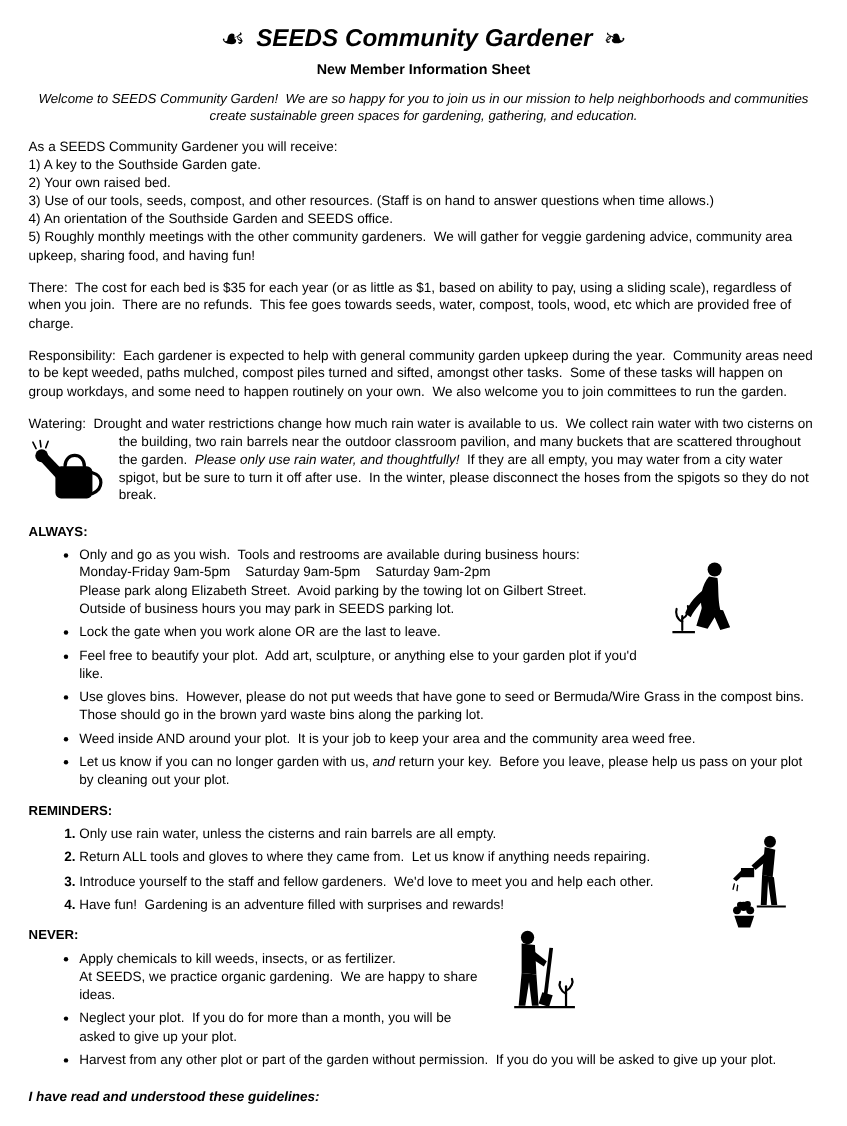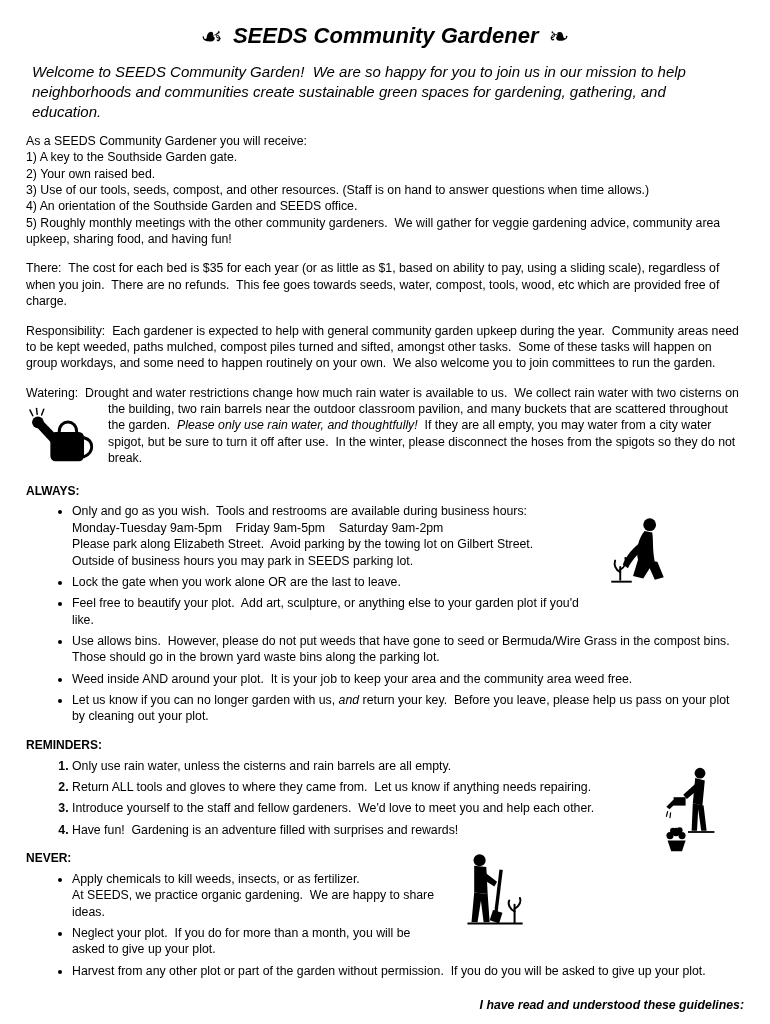--- a/index.html
+++ b/index.html
@@ -10,48 +10,49 @@
     font-family:"Liberation Sans","DejaVu Sans",sans-serif;
     font-size:12.3px; line-height:1.33; color:#000;
     position:relative;
   }
   .t { white-space:pre-wrap; }
   .bold,.lead { font-weight:normal; }
 
   .title-row { text-align:center; font-weight:bold; font-size:22px; margin-top:4px;font-style:italic; }
   .ornament { font-size:25px; margin:0 10px; position:relative; top:2px; }
   .subtitle { text-align:center; font-weight:bold; font-size:13px; margin-top:3px; }
-  .intro { font-style:italic; font-size:15px; margin:11px 6px 2px 6px; }
+  .intro { text-align:center; font-style:italic; font-size:12px; margin:11px 6px 2px 6px; }
 
   .section { margin-top:11px; }
   .para { margin:13px 0 0 0; }
 
   .watering { margin-top:13px; position:relative; padding-left:82px; text-indent:-82px; min-height:86px; }
   .can { position:absolute; left:2px; top:22px; text-indent:0; }
 
   h2 { font-size:12px; margin:13px 0 4px 0; font-weight:bold; }
   ul,ol { margin:2px 0 0 0; padding-left:46px; }
   li { margin-bottom:5px; }
   ol li::marker { font-weight:bold; }
 
   .float-img { float:right; }
   .fi-always { margin:12px 70px 2px 10px; }
   .fi-never { margin:0 130px 2px 10px; }
   .fi-reminders { margin:8px 20px 2px 10px; }
 
-  .ack { font-weight:bold; font-style:italic; margin:18px 0 0 0;text-align:right; }
+  .ack { font-weight:bold; font-style:italic; margin:18px 0 0 0; }
 </style>
 </head>
 <body>
 
 <div class="page">
 
   <div class="title-row">
     <span class="ornament">☙</span><span>SEEDS Community Gardener</span><span class="ornament">❧</span>
   </div>
+  <div class="subtitle">New Member Information Sheet</div>
   <p class="intro t">Welcome to SEEDS Community Garden!  We are so happy for you to join us in our mission to help neighborhoods and communities create sustainable green spaces for gardening, gathering, and education.</p>
 
   <div class="section">
     <div class="bold">As a SEEDS Community Gardener you will receive:</div>
     <div class="t">1) A key to the Southside Garden gate.</div>
     <div class="t">2) Your own raised bed.</div>
     <div class="t">3) Use of our tools, seeds, compost, and other resources. (Staff is on hand to answer questions when time allows.)</div>
     <div class="t">4) An orientation of the Southside Garden and SEEDS office.</div>
     <div class="t">5) Roughly monthly meetings with the other community gardeners.  We will gather for veggie gardening advice, community area upkeep, sharing food, and having fun!</div>
   </div>
@@ -95,27 +96,27 @@
           <path d="M16 100 V 80"></path>
           <path d="M16 88 C 8 84 6 76 8 70"></path>
           <path d="M16 84 C 24 80 26 72 24 66"></path>
         </g>
         <line x1="2" y1="103" x2="34" y2="103" stroke="#000" stroke-width="3"></line>
       </svg>
     </span>
     <ul>
       <li>
         <span class="lead">Only and go as you wish.</span><span class="t">  Tools and restrooms are available during business hours:</span>
-        <div class="t">Monday-Tuesday 9am-5pm    Friday 9am-5pm    Saturday 9am-2pm</div>
+        <div class="t">Monday-Friday 9am-5pm    Saturday 9am-5pm    Saturday 9am-2pm</div>
         <div class="t">Please park along Elizabeth Street.  Avoid parking by the towing lot on Gilbert Street.</div>
         <div class="t">Outside of business hours you may park in SEEDS parking lot.</div>
       </li>
       <li><span class="lead">Lock the gate</span><span class="t"> when you work alone OR are the last to leave.</span></li>
       <li><span class="lead">Feel free to beautify your plot.</span><span class="t">  Add art, sculpture, or anything else to your garden plot if you'd like.</span></li>
-      <li><span class="lead">Use allows bins.</span><span class="t">  However, please do not put weeds that have gone to seed or Bermuda/Wire Grass in the compost bins.  Those should go in the brown yard waste bins along the parking lot.</span></li>
+      <li><span class="lead">Use gloves bins.</span><span class="t">  However, please do not put weeds that have gone to seed or Bermuda/Wire Grass in the compost bins.  Those should go in the brown yard waste bins along the parking lot.</span></li>
       <li><span class="lead">Weed</span><span class="t"> inside AND around your plot.  It is your job to keep your area and the community area weed free.</span></li>
       <li><span class="lead">Let us know</span><span class="t"> if you can no longer garden with us, </span><i class="t">and</i><span class="t"> return your key.  Before you leave, please help us pass on your plot by cleaning out your plot.</span></li>
     </ul>
   </div>
 
   <div class="section">
     <h2>REMINDERS:</h2>
     <span class="float-img fi-reminders">
       <svg width="60" height="96" viewBox="0 0 100 160" aria-hidden="true">
         <g fill="#000">

